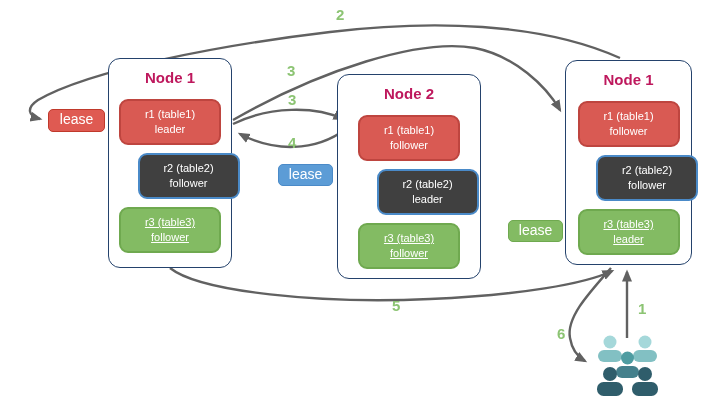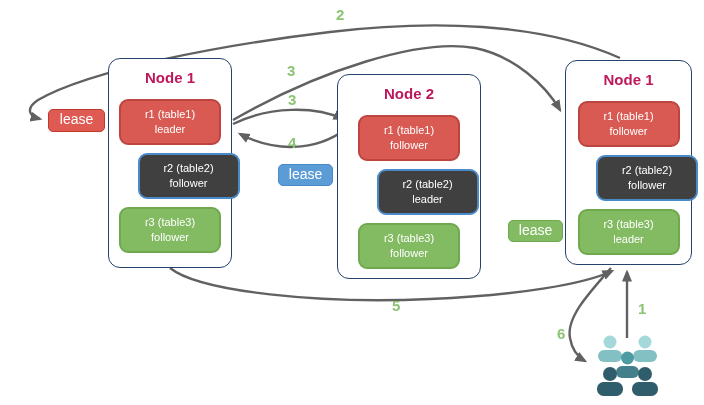--- a/index.html
+++ b/index.html
@@ -14,21 +14,21 @@
     padding:9px 11px 0 11px;
   }
   .node-title{font-size:15px;font-weight:700;color:#be185d;line-height:20px;margin-bottom:11px;}
   .replica{
     width:102px;height:46px;border-radius:9px;border:2px solid;box-sizing:border-box;
     display:flex;flex-direction:column;align-items:center;justify-content:center;
     color:#ffffff;font-size:11px;line-height:15px;margin-bottom:8px;
   }
   .replica.red{background:#D95A53;border-color:#BE453F;}
   .replica.blue{background:#404040;border-color:#4A8AC8;margin-left:37px;}
-  .replica.green{background:#83BB63;border-color:#6FA94F;}
+  .replica.green{background:#83BB63;border-color:#6FA94F;text-decoration:underline;}
   .lease{
     position:absolute;box-sizing:border-box;border-radius:5px;border:1.6px solid;
     color:#ffffff;font-size:14px;line-height:19px;text-align:center;
   }
   .lease.red{background:#DF5A52;border-color:#C0392B;width:57px;height:23px;}
   .lease.blue{background:#5C9CD6;border-color:#4A8AC8;width:55px;height:22px;}
   .lease.green{background:#83BB63;border-color:#6FA94F;width:55px;height:22px;}
   .step{
     position:absolute;font-size:15px;font-weight:700;color:#8CC473;line-height:16px;
   }

